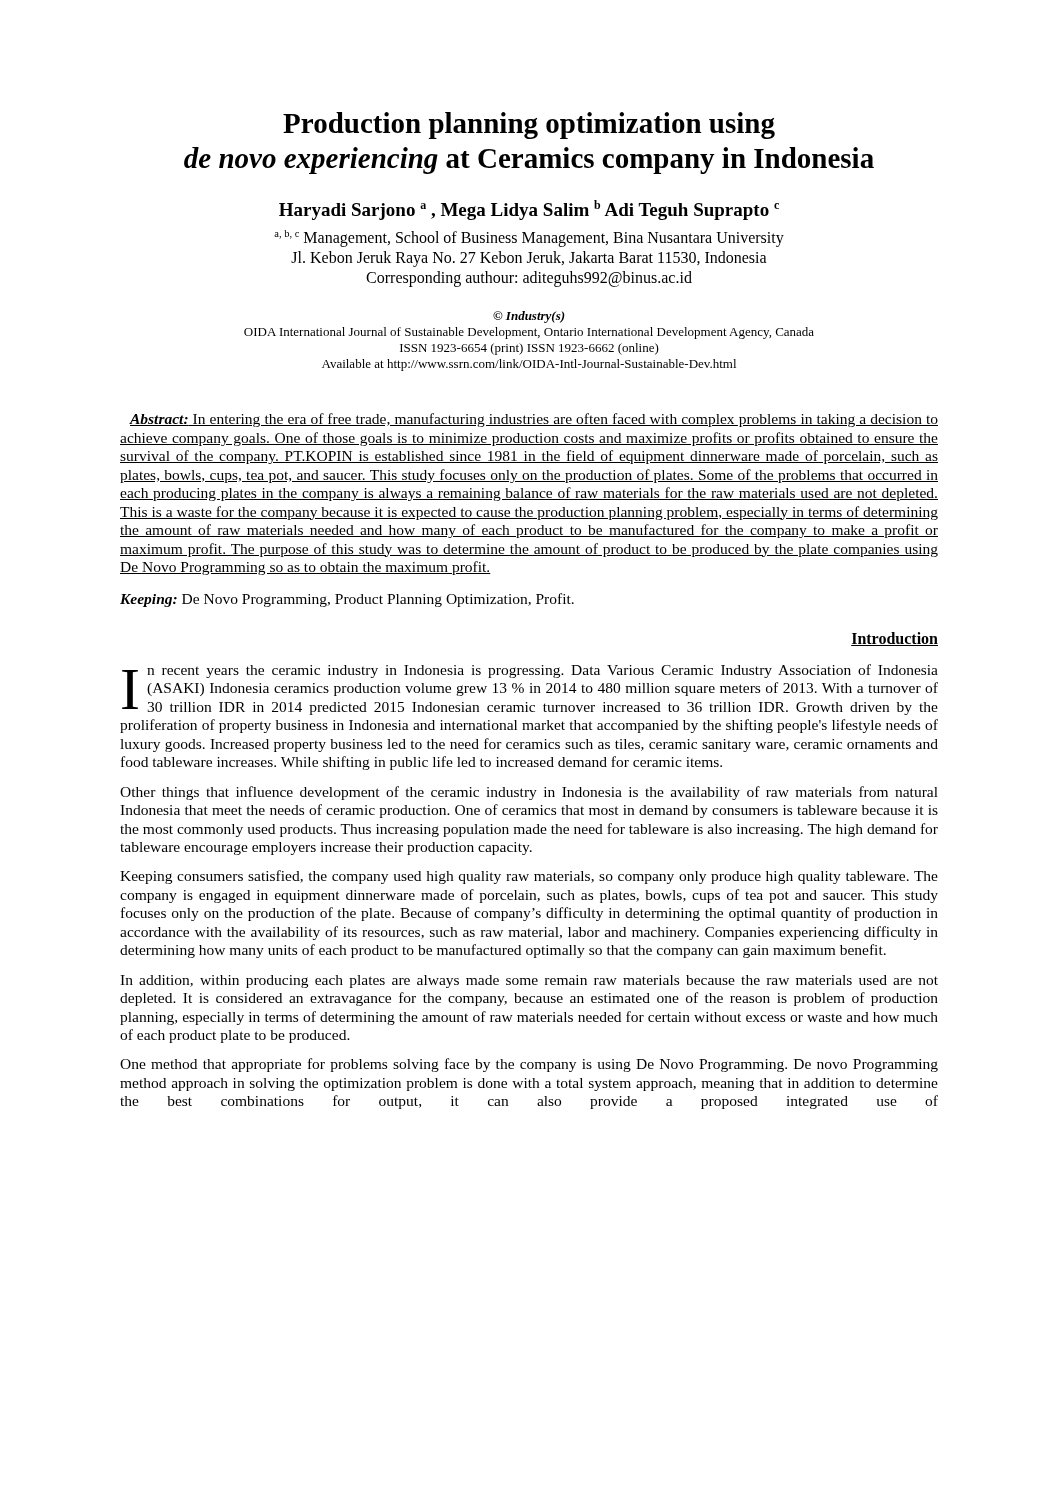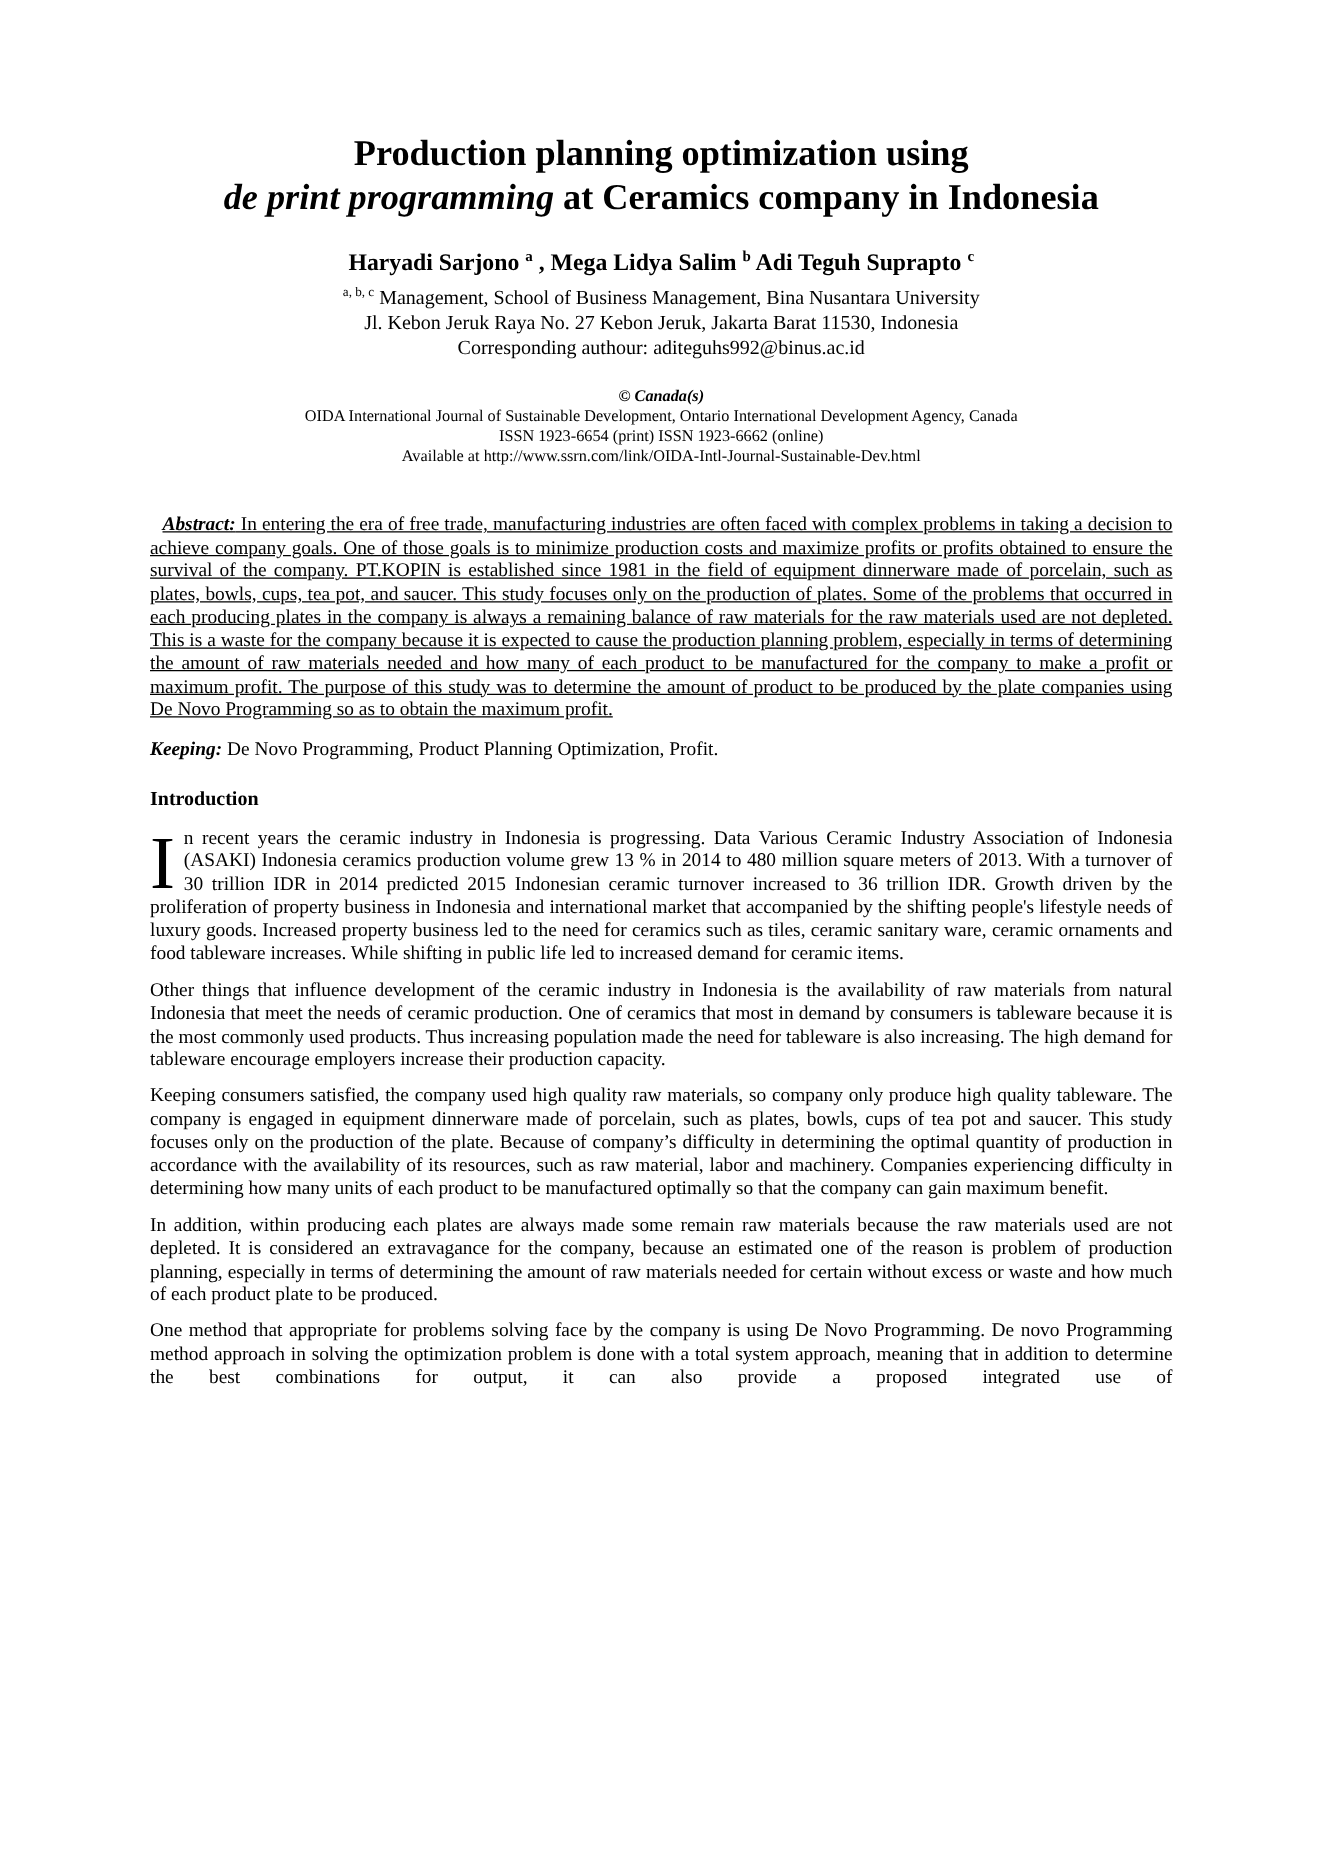--- a/index.html
+++ b/index.html
@@ -51,49 +51,50 @@
     margin: 0 0 11px 0;
     font-size: 15.5px;
     line-height: 18.45px;
     text-align: justify;
   }
   .abstract-par { margin-top: 39px; text-indent: 10px; text-decoration: underline; }
   .label-bi { font-weight: bold; font-style: italic; }
   .keywords-par { margin-top: 14px; }
   .intro-heading {
     margin: 21px 0 13px 0;
-    text-align: left;
+    text-align: right;
     font-size: 16px;
     font-weight: bold;
+    text-decoration: underline;
   }
   .dropcap {
     float: left;
     font-size: 60px;
     line-height: 50px;
     padding: 3px 7px 0 0;
   }
   .cont { text-align-last: justify; }
 </style>
 </head>
 <body>
 
 <div class="page">
 
-  <h1 class="title"><span>Production planning optimization using</span><br><span class="italic-part">de print programming</span><span> at Ceramics company in Indonesia</span></h1>
+  <h1 class="title"><span>Production planning optimization using</span><br><span class="italic-part">de novo experiencing</span><span> at Ceramics company in Indonesia</span></h1>
 
   <div class="authors"><span>Haryadi Sarjono</span> <sup>a</sup><span class="sep"> , </span><span>Mega Lidya Salim</span> <sup>b</sup><span class="sep"> </span> <span>Adi Teguh Suprapto</span> <sup>c</sup></div>
 
   <div class="affil-line"><sup>a, b, c</sup><span> Management, School of Business Management, Bina Nusantara University</span></div>
 
   <div class="affil-line">Jl. Kebon Jeruk Raya No. 27 Kebon Jeruk, Jakarta Barat 11530, Indonesia</div>
 
   <div class="affil-line">Corresponding authour: aditeguhs992@binus.ac.id</div>
 
   <div class="imprint">
-    <div class="copy">© Canada(s)</div>
+    <div class="copy">© Industry(s)</div>
     <div>OIDA International Journal of Sustainable Development, Ontario International Development Agency, Canada</div>
     <div>ISSN 1923-6654 (print) ISSN 1923-6662 (online)</div>
     <div>Available at http://www.ssrn.com/link/OIDA-Intl-Journal-Sustainable-Dev.html</div>
   </div>
 
   <p class="body-par abstract-par"><span class="label-bi">Abstract:</span><span> In entering the era of free trade, manufacturing industries are often faced with complex problems in taking a decision to achieve company goals. One of those goals is to minimize production costs and maximize profits or profits obtained to ensure the survival of the company. PT.KOPIN is established since 1981 in the field of equipment dinnerware made of porcelain, such as plates, bowls, cups, tea pot, and saucer. This study focuses only on the production of plates. Some of the problems that occurred in each producing plates in the company is always a remaining balance of raw materials for the raw materials used are not depleted. This is a waste for the company because it is expected to cause the production planning problem, especially in terms of determining the amount of raw materials needed and how many of each product to be manufactured for the company to make a profit or maximum profit. The purpose of this study was to determine the amount of product to be produced by the plate companies using De Novo Programming so as to obtain the maximum profit.</span></p>
 
   <p class="body-par keywords-par"><span class="label-bi">Keeping:</span><span>  De Novo Programming, Product Planning Optimization, Profit.</span></p>
 
   <h2 class="intro-heading">Introduction</h2>

